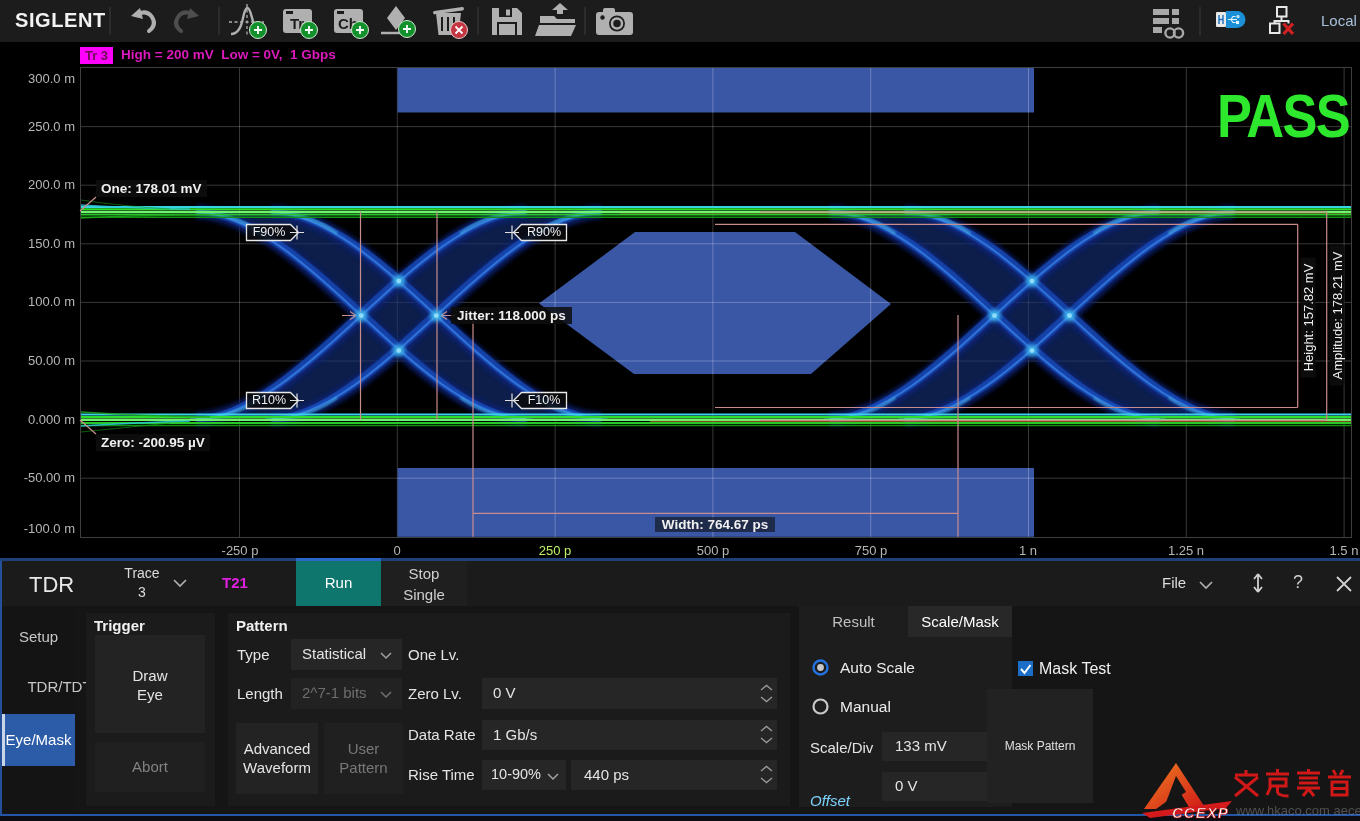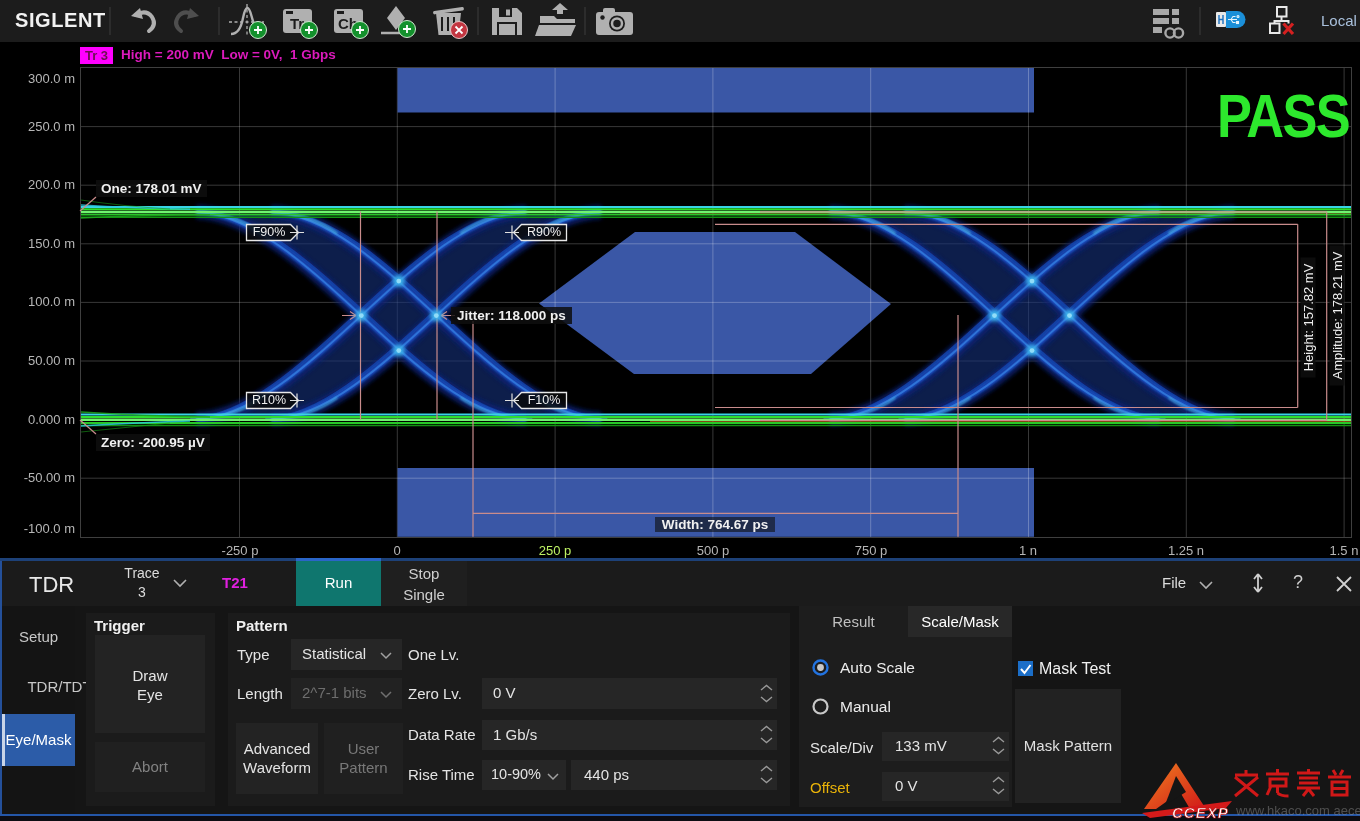--- a/index.html
+++ b/index.html
@@ -516,35 +516,35 @@
   </svg>
   <div class="ab" style="left:840px;top:140px;font-size:15.5px;color:#ececec;">Manual</div>
 
   <div class="ab" style="left:810px;top:181px;font-size:15px;color:#e4e4e4;">Scale/Div</div>
   <div class="ab" style="left:882px;top:174px;width:127px;height:29px;background:#262626;">
     <div class="ab" style="left:13px;top:5px;font-size:15px;color:#e4e4e4;">133 mV</div>
     <svg class="ab" style="left:109px;top:3px" width="15" height="21">
           <path d="M2 7 l5.5 -4.5 5.5 4.5 M2 14 l5.5 4.5 5.5 -4.5" stroke="#989898" stroke-width="1.4" fill="none"></path>
         </svg>
   </div>
-  <div class="ab" style="left:810px;top:221px;font-size:15px;color:#eab308;">Offset</div>
+  <div class="ab" style="left:810px;top:234px;font-size:15px;color:#7dd3fc;font-style:italic;">Offset</div>
   <div class="ab" style="left:882px;top:214px;width:127px;height:29px;background:#262626;">
     <div class="ab" style="left:13px;top:5px;font-size:15px;color:#e4e4e4;">0 V</div>
     <svg class="ab" style="left:109px;top:3px" width="15" height="21">
           <path d="M2 7 l5.5 -4.5 5.5 4.5 M2 14 l5.5 4.5 5.5 -4.5" stroke="#989898" stroke-width="1.4" fill="none"></path>
         </svg>
   </div>
 
   <svg class="ab" style="left:1018px;top:103px" width="16" height="16">
     <rect x="0" y="0" width="15" height="15" fill="#1b6ec8"></rect>
     <path d="M3 8 l3.5 4 6 -8" stroke="#fff" stroke-width="2" fill="none"></path>
   </svg>
   <div class="ab" style="left:1039px;top:102px;font-size:16px;color:#f0f0f0;">Mask Test</div>
-  <div class="ab" style="left:1015px;top:131px;width:106px;height:114px;background:#222;color:#e0e0e0;
-       font-size:15px;text-align:center;line-height:114px;">Mask Pattern</div>
+  <div class="ab" style="left:987px;top:131px;width:106px;height:114px;background:#222;color:#e0e0e0;
+       font-size:12px;text-align:center;line-height:114px;">Mask Pattern</div>
 
   <svg class="ab" style="left:1140px;top:205px" width="220" height="58" viewBox="0 0 220 58">
     <defs>
           <linearGradient id="lg" x1="0" y1="0" x2="1" y2="1">
       <stop offset="0" stop-color="#f08020"></stop>
             <stop offset="1" stop-color="#d01818"></stop>
     </linearGradient>
         </defs>
     <path d="M36 0 L66 46 L50 46 L40 29 L16 46 L4 46 Z" fill="url(#lg)"></path>
     <path d="M36 13 L46 29 L25 42 Z" fill="#151515"></path>

